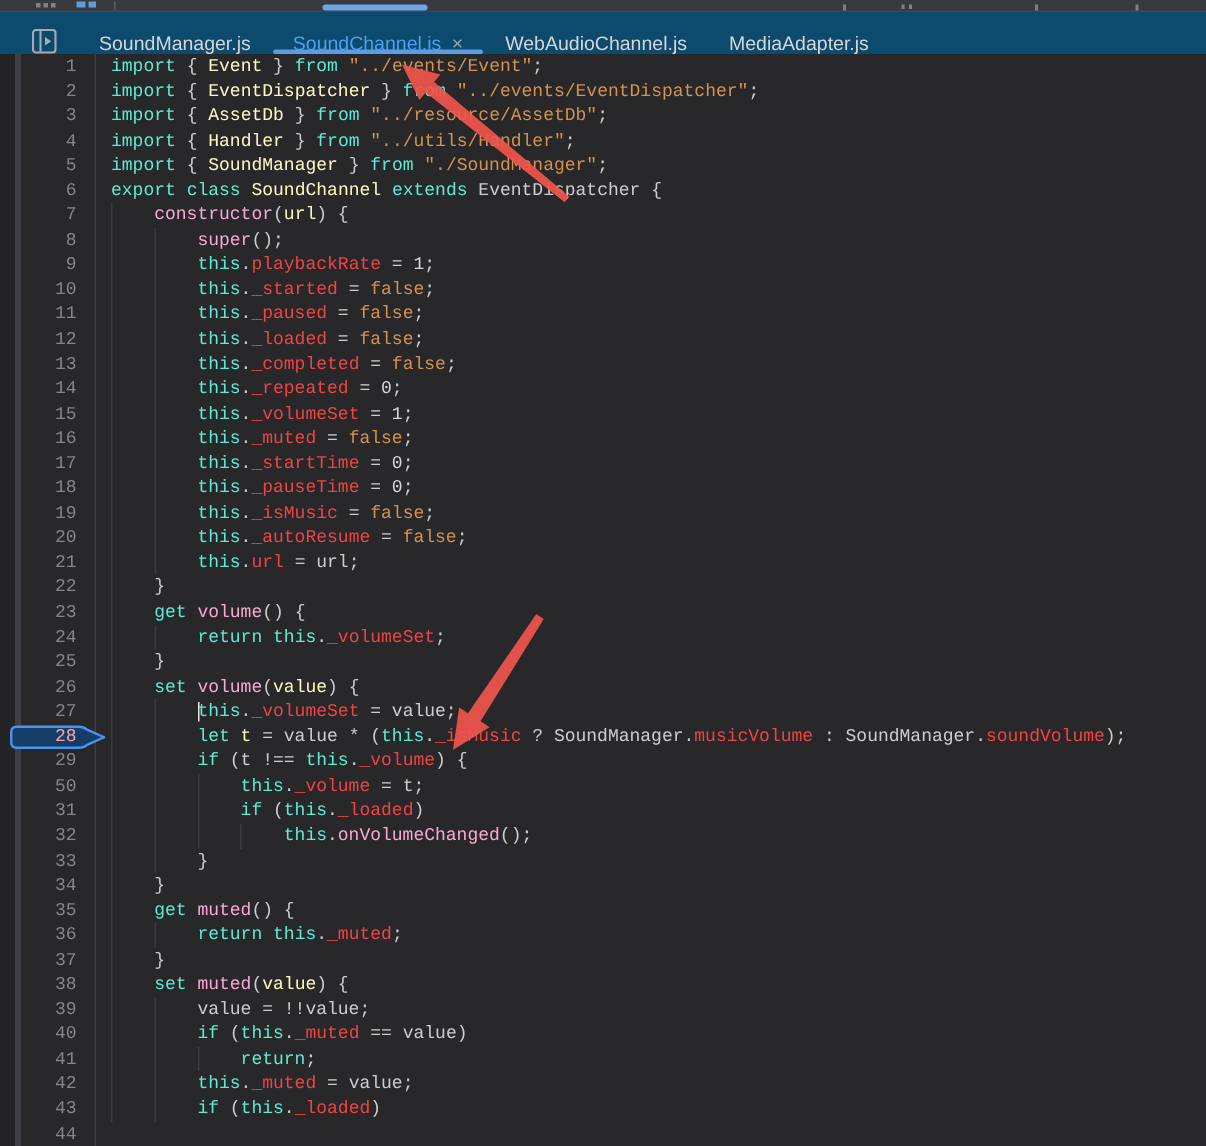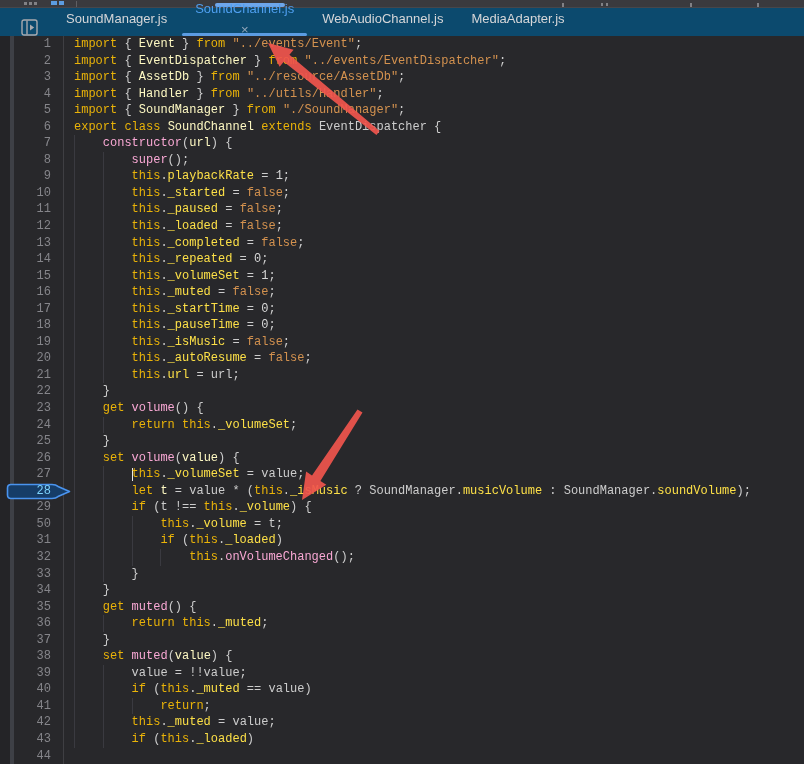--- a/index.html
+++ b/index.html
@@ -17,43 +17,43 @@
   .topstrip .bluemark { position:absolute; background:#5c9ce0; }
   .topstrip .sep { position:absolute; width:1px; height:6px; top:1px; background:#5f5f63; }
   .topstrip .capsule { position:absolute; left:215px; top:3px; width:70px; height:4px; border-radius:3px; background:#6ea6ea; }
 
   
   .tabbar { height:28px; background:#0c4a6e; display:flex; align-items:flex-end; }
   .layout-btn { width:17px; height:17px; margin:5px 0 0 21px; flex:0 0 auto; }
   .tabs { display:flex; margin-left:14px; }
   .tab { position:relative; display:flex; align-items:center; gap:7px; padding:0 14px;
          font-size:13px; color:#d6d6d8; cursor:default; white-space:nowrap; }
-  .tab.active { color:#4f9ff0;flex-direction:column; }
+  .tab.active { color:#4f9ff0; }
   .tab.active::after { content:""; position:absolute; left:1px; right:1px; bottom:0; height:3px;
          border-radius:2px; background:#5b9ce2; }
   .tab .close { color:#93a7bb; font-size:13px; line-height:1; }
 
   
   .editor { display:flex; height:728px; font-family:"Liberation Mono","DejaVu Sans Mono",monospace;
             font-size:12px; line-height:16.55px; }
   .strip-a { width:10px; background:#242427; }
   .strip-b { width:4px; background:#3e4046; }
   .gutter { width:50px; background:#28282b; border-right:1px solid #3f3f43; color:#85858a;
             text-align:right; position:relative; flex:0 0 auto; }
   .gcell { height:16.55px; padding-right:12px; position:relative; z-index:2; }
-  .gcell.active { color:#7dd3fc; }
+  .gcell.active { color:#fca5a5; }
   .badge { position:absolute; left:-9px; width:68px; height:17px; z-index:1; }
   .codearea { flex:1 1 auto; padding-left:10px; background:#28282b; overflow:hidden; }
   .cline { height:16.55px; white-space:pre; }
   .ig { display:inline-block; width:4ch; height:16.55px; vertical-align:top;
         border-left:1px solid #3a3a40; }
-  .kw   { color:#eab308; }
+  .kw   { color:#5eead4; }
   .cls  { color:#fef9c3; }
   .str  { color:#d4924f; }
-  .prop { color:#fde047; }
+  .prop { color:#ef4444; }
   .fn   { color:#f9a8d4; }
   .num  { color:#d8d8d8; }
   .pl   { color:#cdcdcd; }
   .crt  { display:inline-block; width:0; height:13px; border-left:1px solid #eaeaea;
           vertical-align:text-bottom; margin-right:-1px; }
 
   
   .overlay { position:absolute; left:0; top:0; width:804px; height:764px; z-index:10; pointer-events:none; }
 </style>
 </head>

